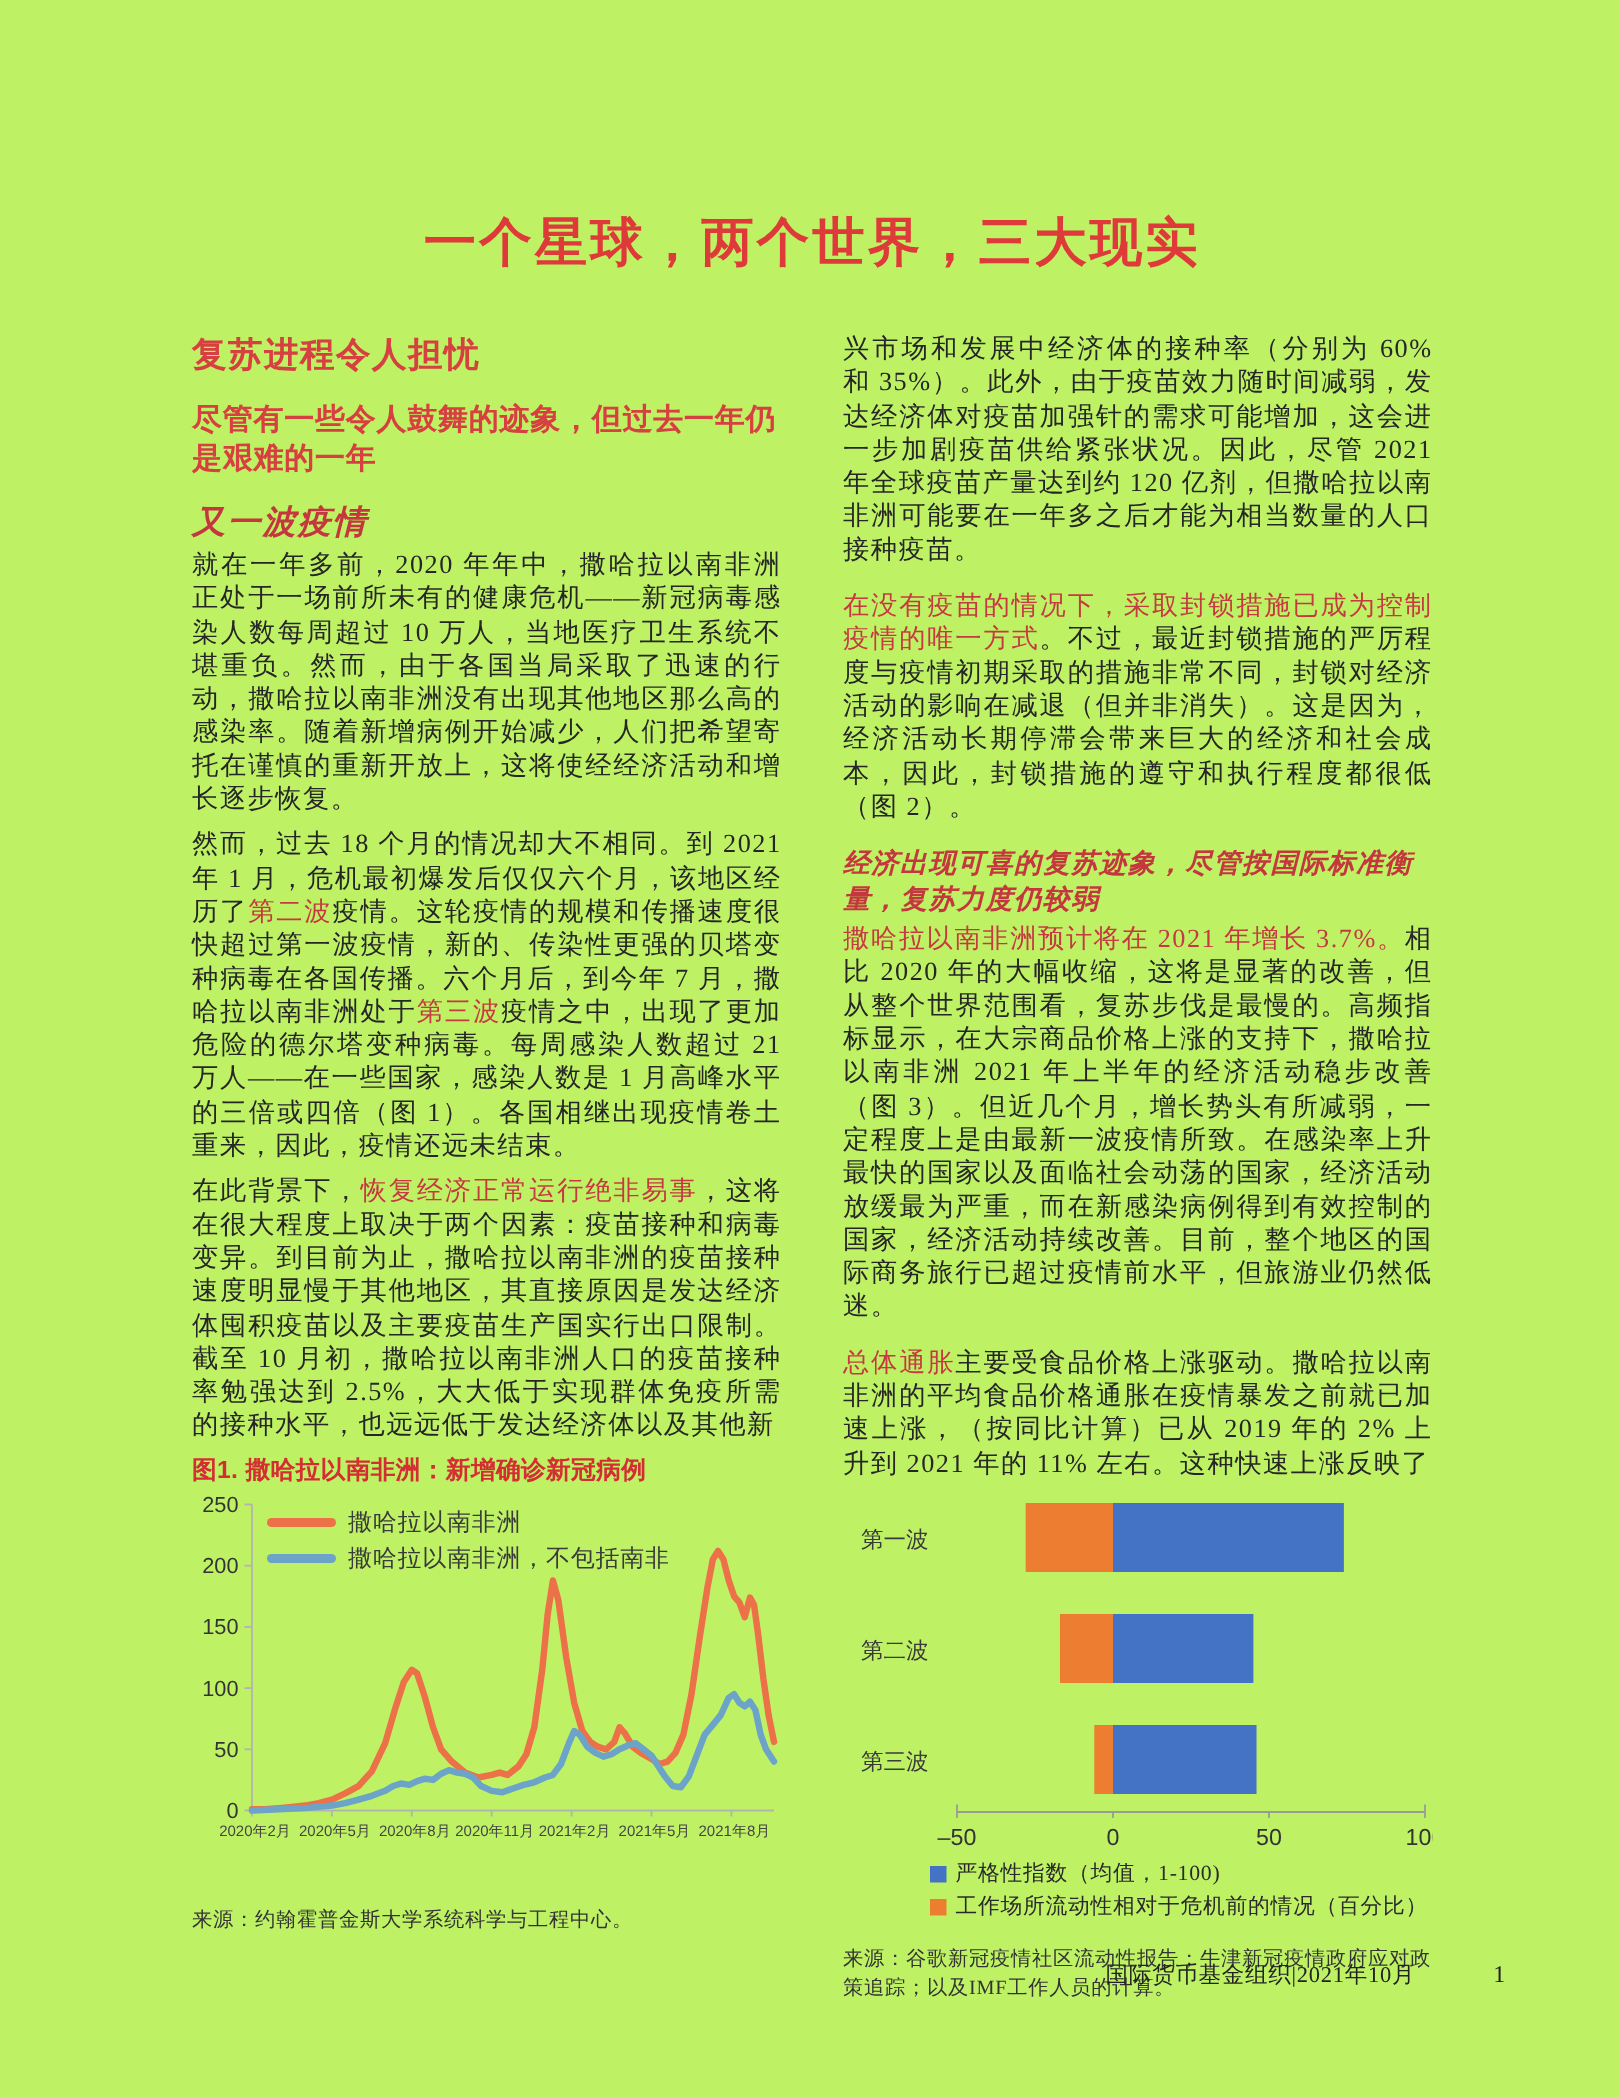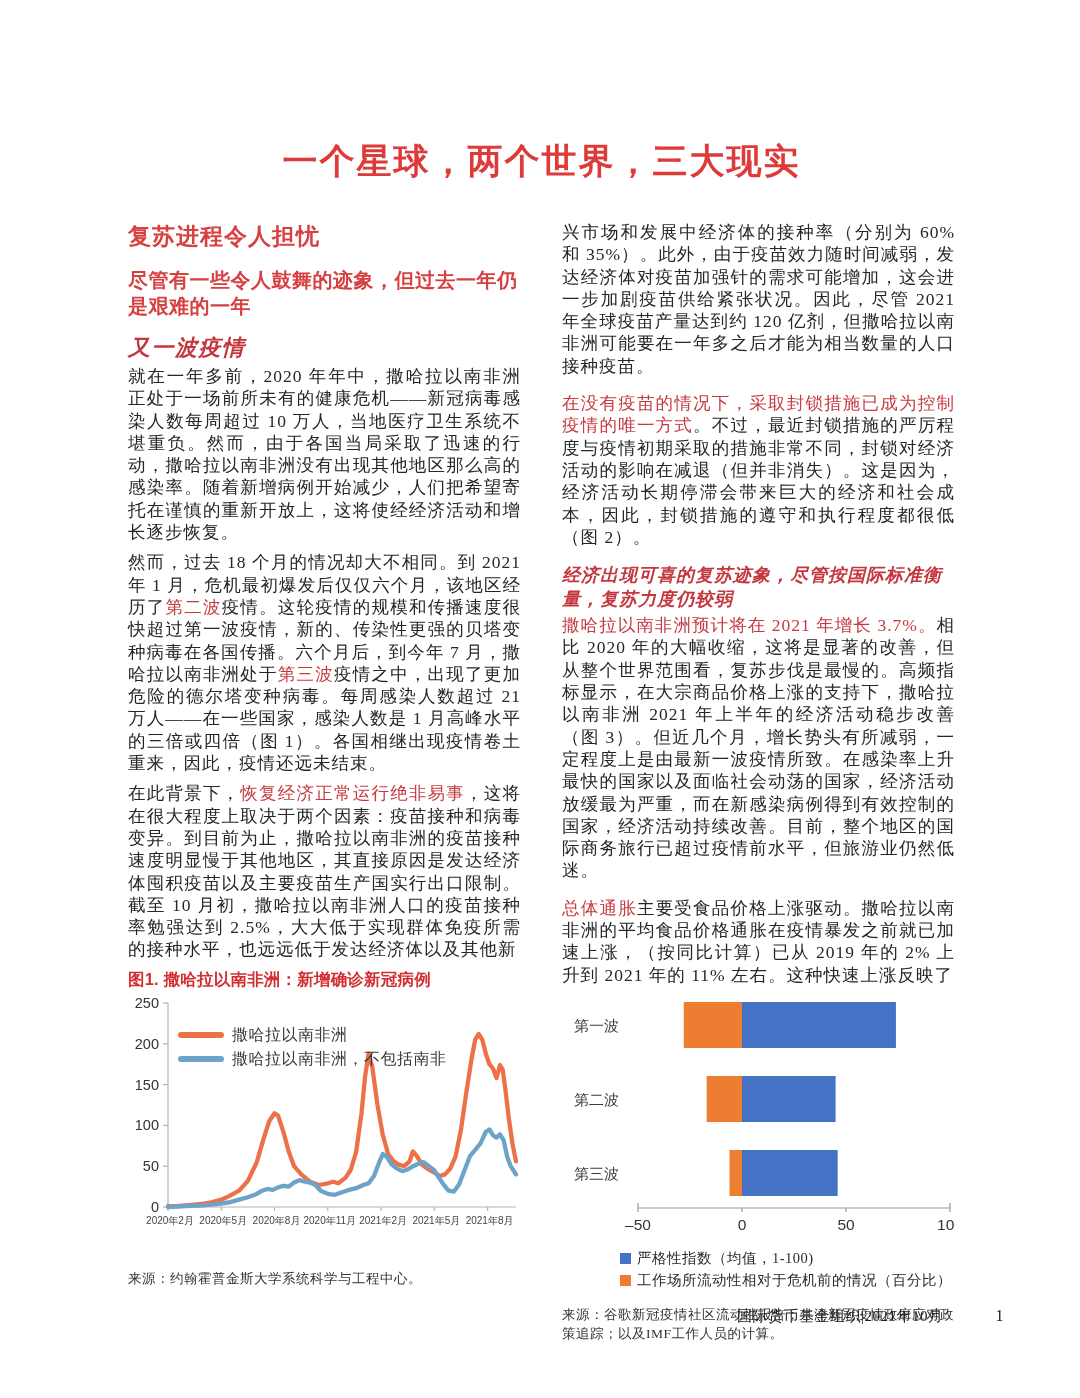--- a/index.html
+++ b/index.html
@@ -1,20 +1,20 @@
 <!DOCTYPE html>
 <html><head>
 <meta charset="utf-8">
 <style>
   html,body{margin:0;padding:0;background:#e8e8e8;}
   .page{
     position:relative;
     width:1080px;height:1398px;
     margin:0 auto;
-    background:#ffffff;
+    background:#bef264;
     box-sizing:border-box;
     padding:138px 125px 0 128px;
     font-family:"Liberation Serif", serif;
     color:#222222;
     overflow:hidden;
   }
   .doc-title{
     margin:0 0 36px 0;
     text-align:center;
     font-family:"Liberation Sans", sans-serif;
@@ -70,30 +70,30 @@
   }
   .fig-subtitle{
     margin:0 0 6px 0;
     font-style:italic;font-weight:bold;
     font-size:14px;letter-spacing:0.5px;
     color:#c4373e;
   }
   .chart-wrap{position:relative;}
   .fig1-legend{
     position:absolute;left:50px;top:12px;
-    display:flex;flex-direction:column;gap:3px;margin-top:20px;
+    display:flex;flex-direction:column;gap:3px;
   }
   .fig1-legend .row{display:flex;align-items:center;}
   .fig1-legend .swatch{
     display:inline-block;width:46px;height:6px;border-radius:3px;margin-right:8px;flex:none;
   }
   .fig1-legend .lab{font-size:16px;color:#3a3a3a;letter-spacing:0.5px;white-space:nowrap;}
 
   .fig2-legend{
-    margin:12px 0 0 58px;
+    margin:2px 0 0 58px;
     display:flex;flex-direction:column;gap:1px;
   }
   .fig2-legend .row{display:flex;align-items:flex-start;}
   .fig2-legend .sq{
     display:inline-block;width:11px;height:11px;margin:5px 6px 0 0;flex:none;
   }
   .fig2-legend .lab{font-size:14.5px;line-height:21px;color:#2a2a2a;letter-spacing:0.5px;}
 
   .fig-source{
     margin-top:28px;

